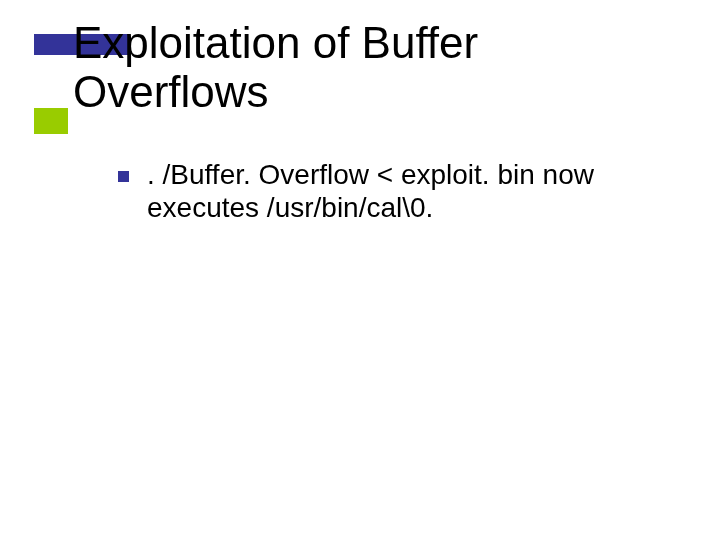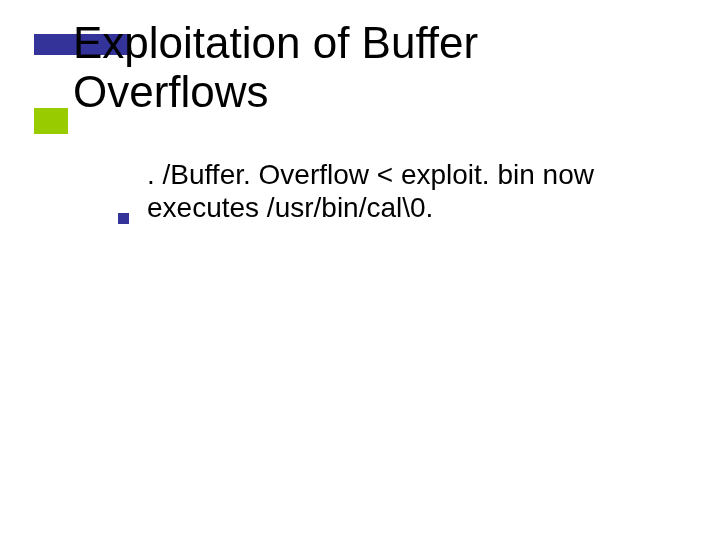--- a/index.html
+++ b/index.html
@@ -44,21 +44,21 @@
     color: #000000;
     font-weight: 400;
     letter-spacing: 0px;
   }
   .body {
     position: absolute;
     left: 118px;
     top: 158px;
     width: 540px;
     display: flex;
-    align-items: flex-end;
+    align-items: flex-start;
     gap: 18px;
   }
   .bullet {
     flex: 0 0 auto;
     width: 11px;
     height: 11px;
     background: #333399;
     margin-top: 13px;
   }
   .body-text {

